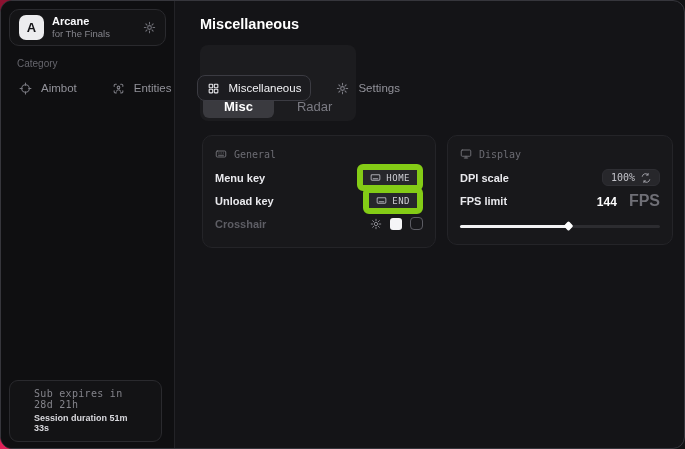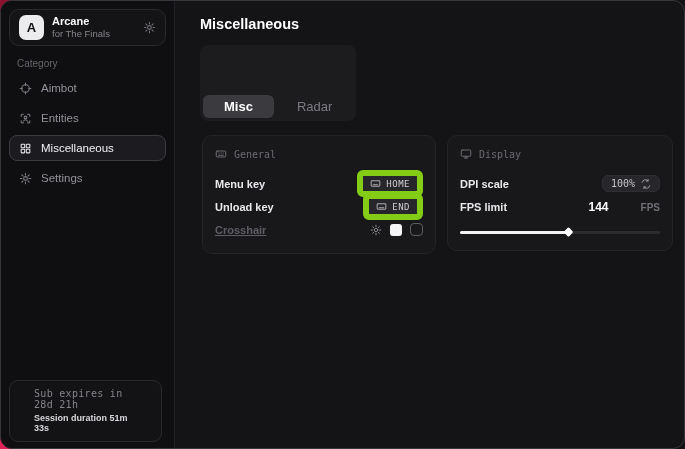--- a/index.html
+++ b/index.html
@@ -46,21 +46,21 @@
     background:#ececee; color:#131316;
     font-weight:bold; font-size:13px;
     display:flex; align-items:center; justify-content:center;
   }
   .logo-title { font-size:11px; font-weight:700; color:#fbfbfd; line-height:1.25; }
   .logo-sub { font-size:9.5px; color:#85858c; line-height:1.25; }
   .logo-gear { margin-left:auto; color:#6f6f76; display:flex; }
 
   .category-label { margin:12px 0 6px 16px; font-size:10px; color:#66666d; }
 
-  .nav { padding:0 8px; display:flex; flex-direction:column; gap:4px; }
+  .nav { padding:0 8px; display:flex; flex-direction:row; gap:15px; }
   .nav-item {
     height:26px; border-radius:8px; border:1px solid transparent;
     display:flex; align-items:center; gap:9px; padding:0 9px;
     font-size:11.5px; color:#92929a; cursor:pointer;
   }
   .nav-item .ni { display:flex; color:#7c7c84; }
   .nav-item.active {
     background:#1c1c20; border-color:#3b3b42; color:#f2f2f5;
   }
   .nav-item.active .ni { color:#e6e6ea; }
@@ -88,25 +88,25 @@
 
   .panels { display:flex; gap:11px; margin:14px 0 0 12px; align-items:flex-start; }
   .panel {
     background:#18181b; border:1px solid #242428; border-radius:10px;
     padding:10px 12px 12px;
   }
   .panel-general { width:234px; }
   .panel-display { width:226px; }
   .panel-header {
     display:flex; align-items:center; gap:7px;
-    color:#6c6c73; font-size:10px; margin:2px 0 12px;
+    color:#6c6c73; font-size:10px; margin:2px 0 6px;
   }
   .row { display:flex; justify-content:space-between; align-items:center; height:23px; }
   .row-label { font-size:11px; font-weight:600; color:#e9e9ed; }
-  .row-label.dim { color:#5e5e65;text-decoration:underline; }
+  .row-label.dim { color:#5e5e65; }
 
   .keybind {
     display:flex; align-items:center; gap:5px;
     background:#27272b; border:6px solid #84cc16; border-radius:6px;
     padding:2px 7px; font-size:9px; color:#cfcfd4; letter-spacing:.5px;
     cursor:pointer;
   }
   .keybind .ki { display:flex; color:#a9a9b0; }
 
   .cross-controls { display:flex; align-items:center; gap:8px; }
@@ -116,21 +116,21 @@
 
   .dpi-select {
     display:flex; align-items:center; gap:6px;
     background:#27272b; border:1px solid #2e2e33; border-radius:6px;
     padding:2px 8px; font-size:10px; color:#c4c4ca; cursor:pointer;
   }
   .dpi-select .si { display:flex; color:#9a9aa1; }
 
   .fps-value { display:flex; align-items:baseline; gap:12px; }
   .fps-num { font-size:12px; font-weight:700; color:#fdfdfe; }
-  .fps-unit { font-size:10px; font-weight:600; color:#6f6f76;margin-left:20px; }
+  .fps-unit { font-size:16px; font-weight:600; color:#6f6f76; }
 
   .slider { margin-top:8px; height:12px; display:flex; align-items:center; cursor:pointer; }
   .slider-track { position:relative; height:3px; width:100%; background:#2c2c30; border-radius:2px; }
   .slider-fill { position:absolute; left:0; top:0; height:3px; background:#f2f2f4; border-radius:2px; }
   .slider-thumb {
     position:absolute; right:-4px; top:50%;
     width:7px; height:7px; background:#ffffff; border-radius:1.5px;
     transform:translateY(-50%) rotate(45deg);
   }
   svg { display:block; }

